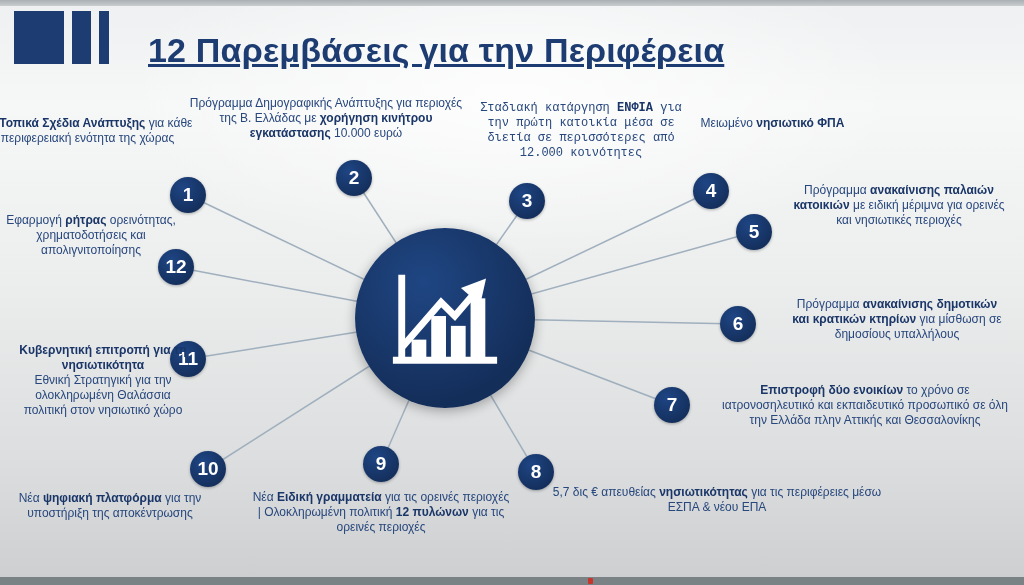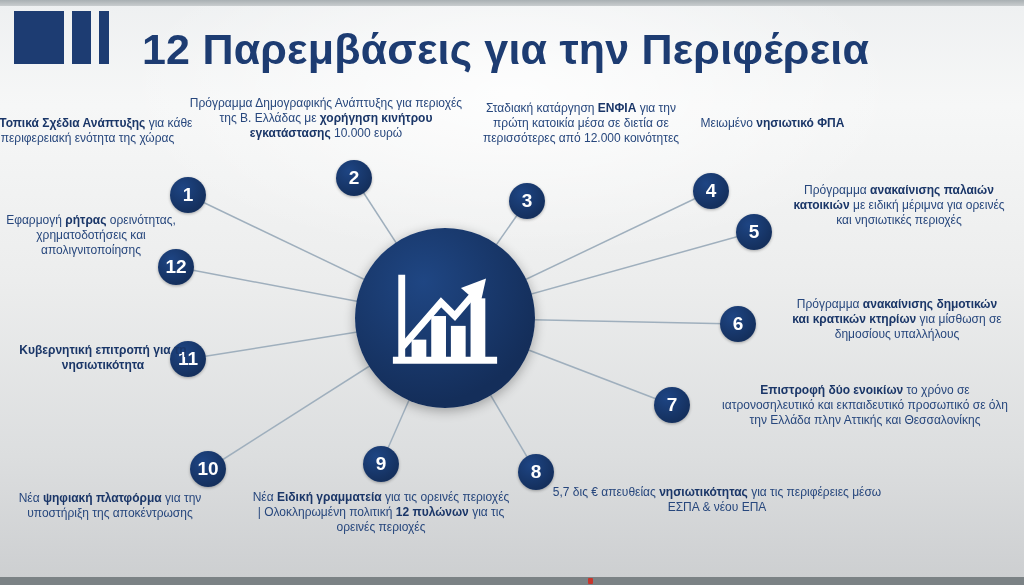--- a/index.html
+++ b/index.html
@@ -11,22 +11,22 @@
   .stage::before{
     content:"";position:absolute;inset:0;pointer-events:none;
     background:radial-gradient(ellipse 55% 40% at 50% 16%, rgba(255,255,255,.8), rgba(255,255,255,0) 70%);
   }
   .top-strip{position:absolute;top:0;left:0;right:0;height:6px;
     background:linear-gradient(180deg,#a9b0b3,#c9cdcf);}
   .logo-block{position:absolute;background:var(--navy);}
   .logo-b1{left:14px;top:11px;width:50px;height:53px;}
   .logo-b2{left:72px;top:11px;width:19px;height:53px;}
   .logo-b3{left:99px;top:11px;width:10px;height:53px;}
-  .page-title{position:absolute;left:130px;top:13px;margin:12px;
-    font-size:43px;font-weight:700;color:var(--navy);letter-spacing:.2px;}
+  .page-title{position:absolute;left:130px;top:13px;margin:18px;
+    font-size:34px;font-weight:700;color:var(--navy);letter-spacing:.2px;text-decoration:underline;}
   #lines{position:absolute;left:0;top:0;width:1024px;height:585px;}
   #lines line{stroke:var(--line);stroke-width:1.5;}
   .num-circle{position:absolute;width:36px;height:36px;border-radius:50%;
     background:radial-gradient(circle at 36% 30%, #1e4584, #142f5c 75%);
     display:flex;align-items:center;justify-content:center;
     box-shadow:0 1px 3px rgba(0,0,0,.3);}
   .num{color:#ffffff;font-weight:700;font-size:19px;}
   .label{position:absolute;color:var(--text);font-size:12px;line-height:1.26;text-align:center;}
   .label .b{font-weight:700;color:var(--text-bold);}
   .hub{position:absolute;border-radius:50%;
@@ -78,21 +78,21 @@
     <div class="num-circle" style="left: 336px; top: 160px;">
       <span class="num">2</span>
     </div>
     <div class="label" style="left: 180px; top: 96px; width: 292px;"><span>Πρόγραμμα Δημογραφικής Ανάπτυξης για περιοχές της Β. Ελλάδας με </span><span class="b">χορήγηση κινήτρου εγκατάστασης</span><span> 10.000 ευρώ</span></div>
   </div>
 
   <div class="node-group">
     <div class="num-circle" style="left: 509px; top: 183px;">
       <span class="num">3</span>
     </div>
-    <div class="label" style="left: 477px; top: 101px; width: 208px;"><span>Σταδιακή κατάργηση </span><span class="b">ΕΝΦΙΑ</span><span> για την πρώτη κατοικία μέσα σε διετία σε περισσότερες από 12.000 κοινότητες</span></div>
+    <div class="label" style="left: 477px; top: 101px; width: 208px; font-family: Liberation Mono, monospace;"><span>Σταδιακή κατάργηση </span><span class="b">ΕΝΦΙΑ</span><span> για την πρώτη κατοικία μέσα σε διετία σε περισσότερες από 12.000 κοινότητες</span></div>
   </div>
 
   <div class="node-group">
     <div class="num-circle" style="left: 693px; top: 173px;">
       <span class="num">4</span>
     </div>
     <div class="label" style="left: 690px; top: 116px; width: 165px;"><span>Μειωμένο </span><span class="b">νησιωτικό ΦΠΑ</span></div>
   </div>
 
   <div class="node-group">
@@ -134,21 +134,21 @@
     <div class="num-circle" style="left: 190px; top: 451px;">
       <span class="num">10</span>
     </div>
     <div class="label" style="left: 10px; top: 491px; width: 200px;"><span>Νέα </span><span class="b">ψηφιακή πλατφόρμα</span><span> για την υποστήριξη της αποκέντρωσης</span></div>
   </div>
 
   <div class="node-group">
     <div class="num-circle" style="left: 170px; top: 341px;">
       <span class="num">11</span>
     </div>
-    <div class="label" style="left: 12px; top: 323px; width: 182px; margin-top: 20px;"><span class="b">Κυβερνητική επιτροπή για τη νησιωτικότητα</span><br></div>
+    <div class="label" style="left: 12px; top: 323px; width: 182px; margin-top: 20px;"><span class="b">Κυβερνητική επιτροπή για τη νησιωτικότητα</span><br><span>Εθνική Στρατηγική για την ολοκληρωμένη Θαλάσσια πολιτική στον νησιωτικό χώρο</span></div>
   </div>
 
   <div class="node-group">
     <div class="num-circle" style="left: 158px; top: 249px;">
       <span class="num">12</span>
     </div>
     <div class="label" style="left: 6px; top: 213px; width: 170px;"><span>Εφαρμογή </span><span class="b">ρήτρας</span><span> ορεινότητας, χρηματοδοτήσεις και απολιγνιτοποίησης</span></div>
   </div>
 </div>
 

